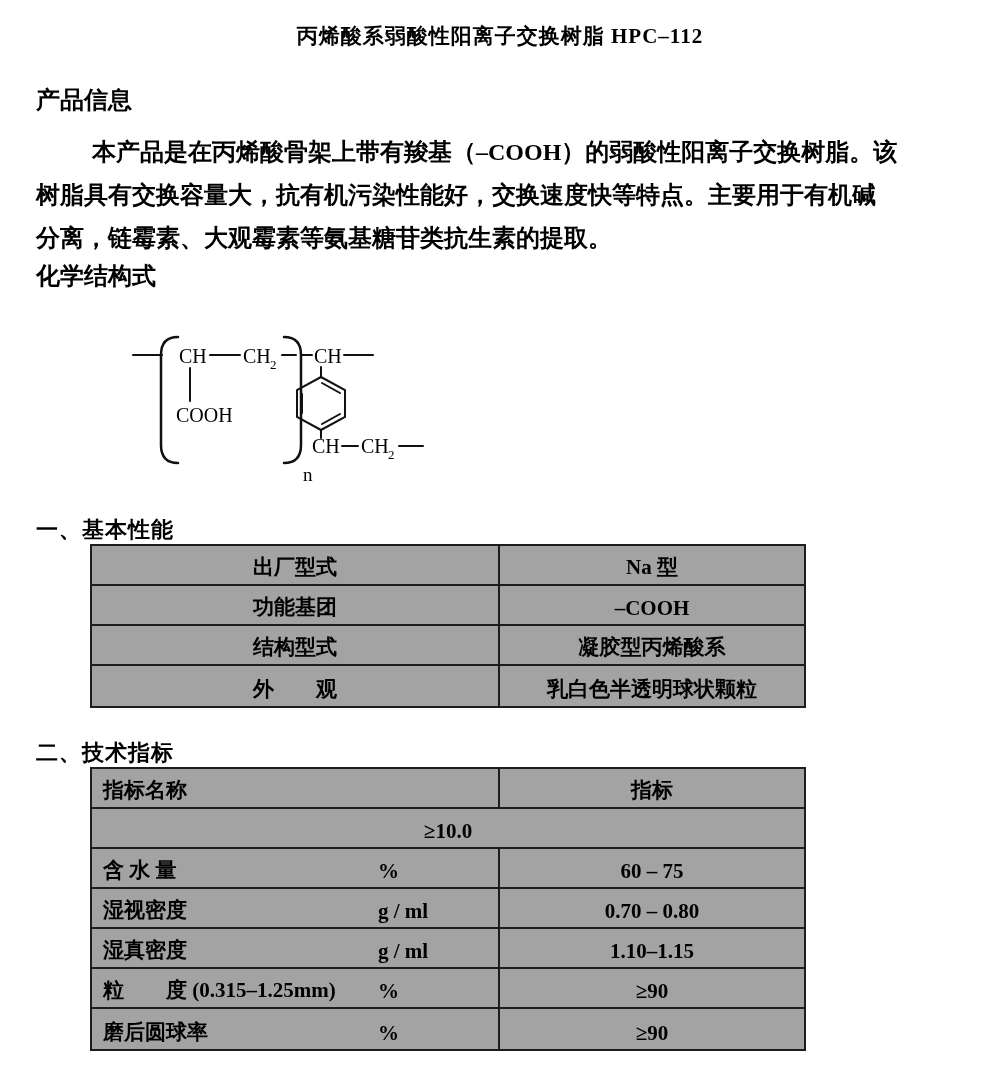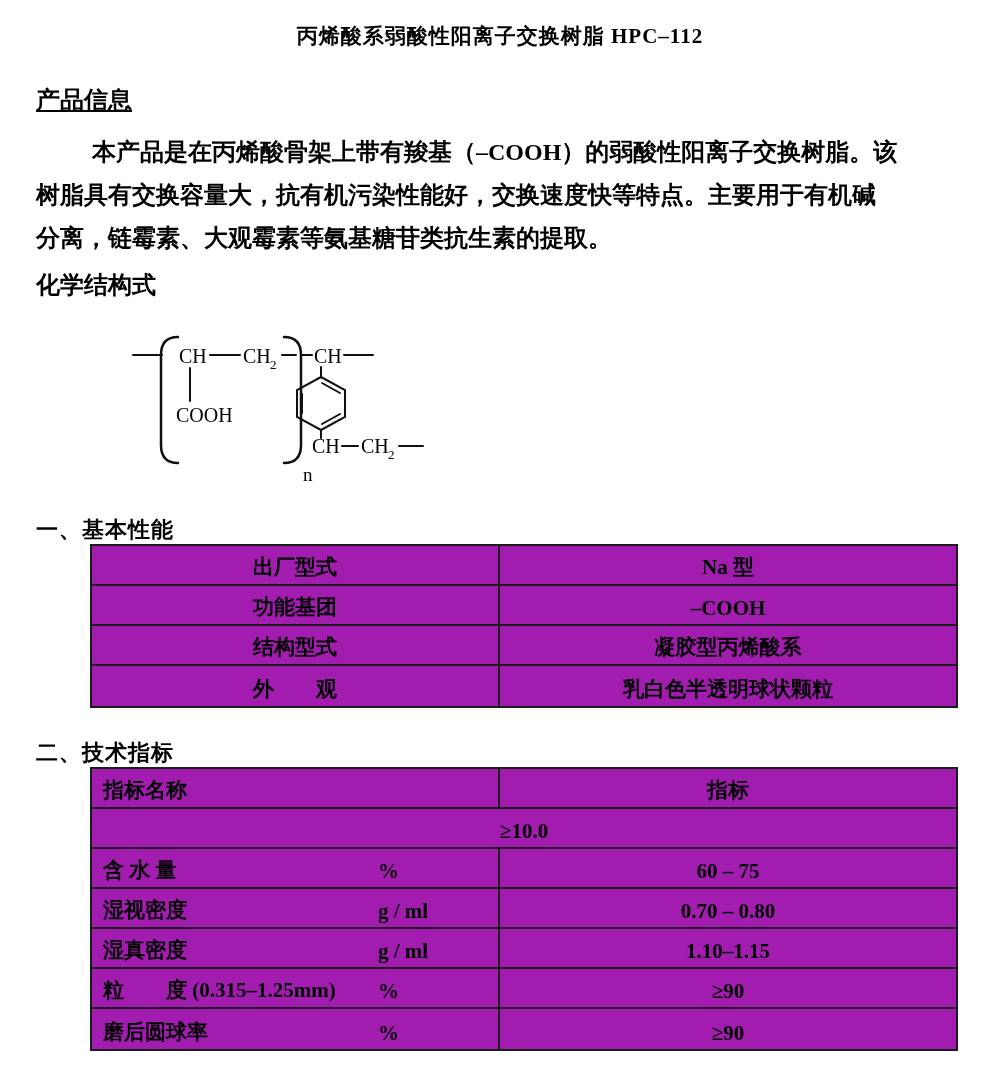--- a/index.html
+++ b/index.html
@@ -8,33 +8,33 @@
     background:#ffffff;color:#000;
     font-family:"Liberation Serif", serif;
     position:relative;overflow:hidden;
   }
   .abs{position:absolute;}
   .title{
     top:22px;left:0;width:1000px;text-align:center;
     font-size:21px;font-weight:700;letter-spacing:1px;white-space:nowrap;
   }
   .h2{left:36px;font-size:24px;font-weight:700;white-space:nowrap;}
-  .info-heading{top:84px;text-decoration:underline;}
-  .structure-heading{top:269px;text-align:right;}
+  .info-heading{top:84px;}
+  .structure-heading{top:260px;text-align:right;}
   .para{left:36px;top:131px;width:945px;font-size:24px;font-weight:700;line-height:43px;}
   .pline{white-space:nowrap;}
   .pline.indent{text-indent:56px;}
   .h3{
     left:36px;font-size:22px;font-weight:700;letter-spacing:1px;white-space:nowrap;
     font-family:"Liberation Sans", sans-serif;
   }
   .h3-basic{top:515px;}
   .h3-tech{top:738px;}
   .dtable{
-    left:90px;width:868px;border:2px solid #1d1d1d;box-sizing:border-box;background:#a21caf;
+    left:90px;width:716px;border:2px solid #1d1d1d;box-sizing:border-box;background:#a3a3a3;
   }
   .t1{top:544px;}
   .t2{top:767px;}
   .trow{display:flex;height:40px;box-sizing:border-box;border-bottom:2px solid #1d1d1d;}
   .trow:last-child{border-bottom:none;}
   .cell{
     box-sizing:border-box;display:flex;align-items:flex-end;
     padding-bottom:3px;font-size:21px;font-weight:700;white-space:nowrap;
   }
   .c-left{width:408px;border-right:2px solid #1d1d1d;}

